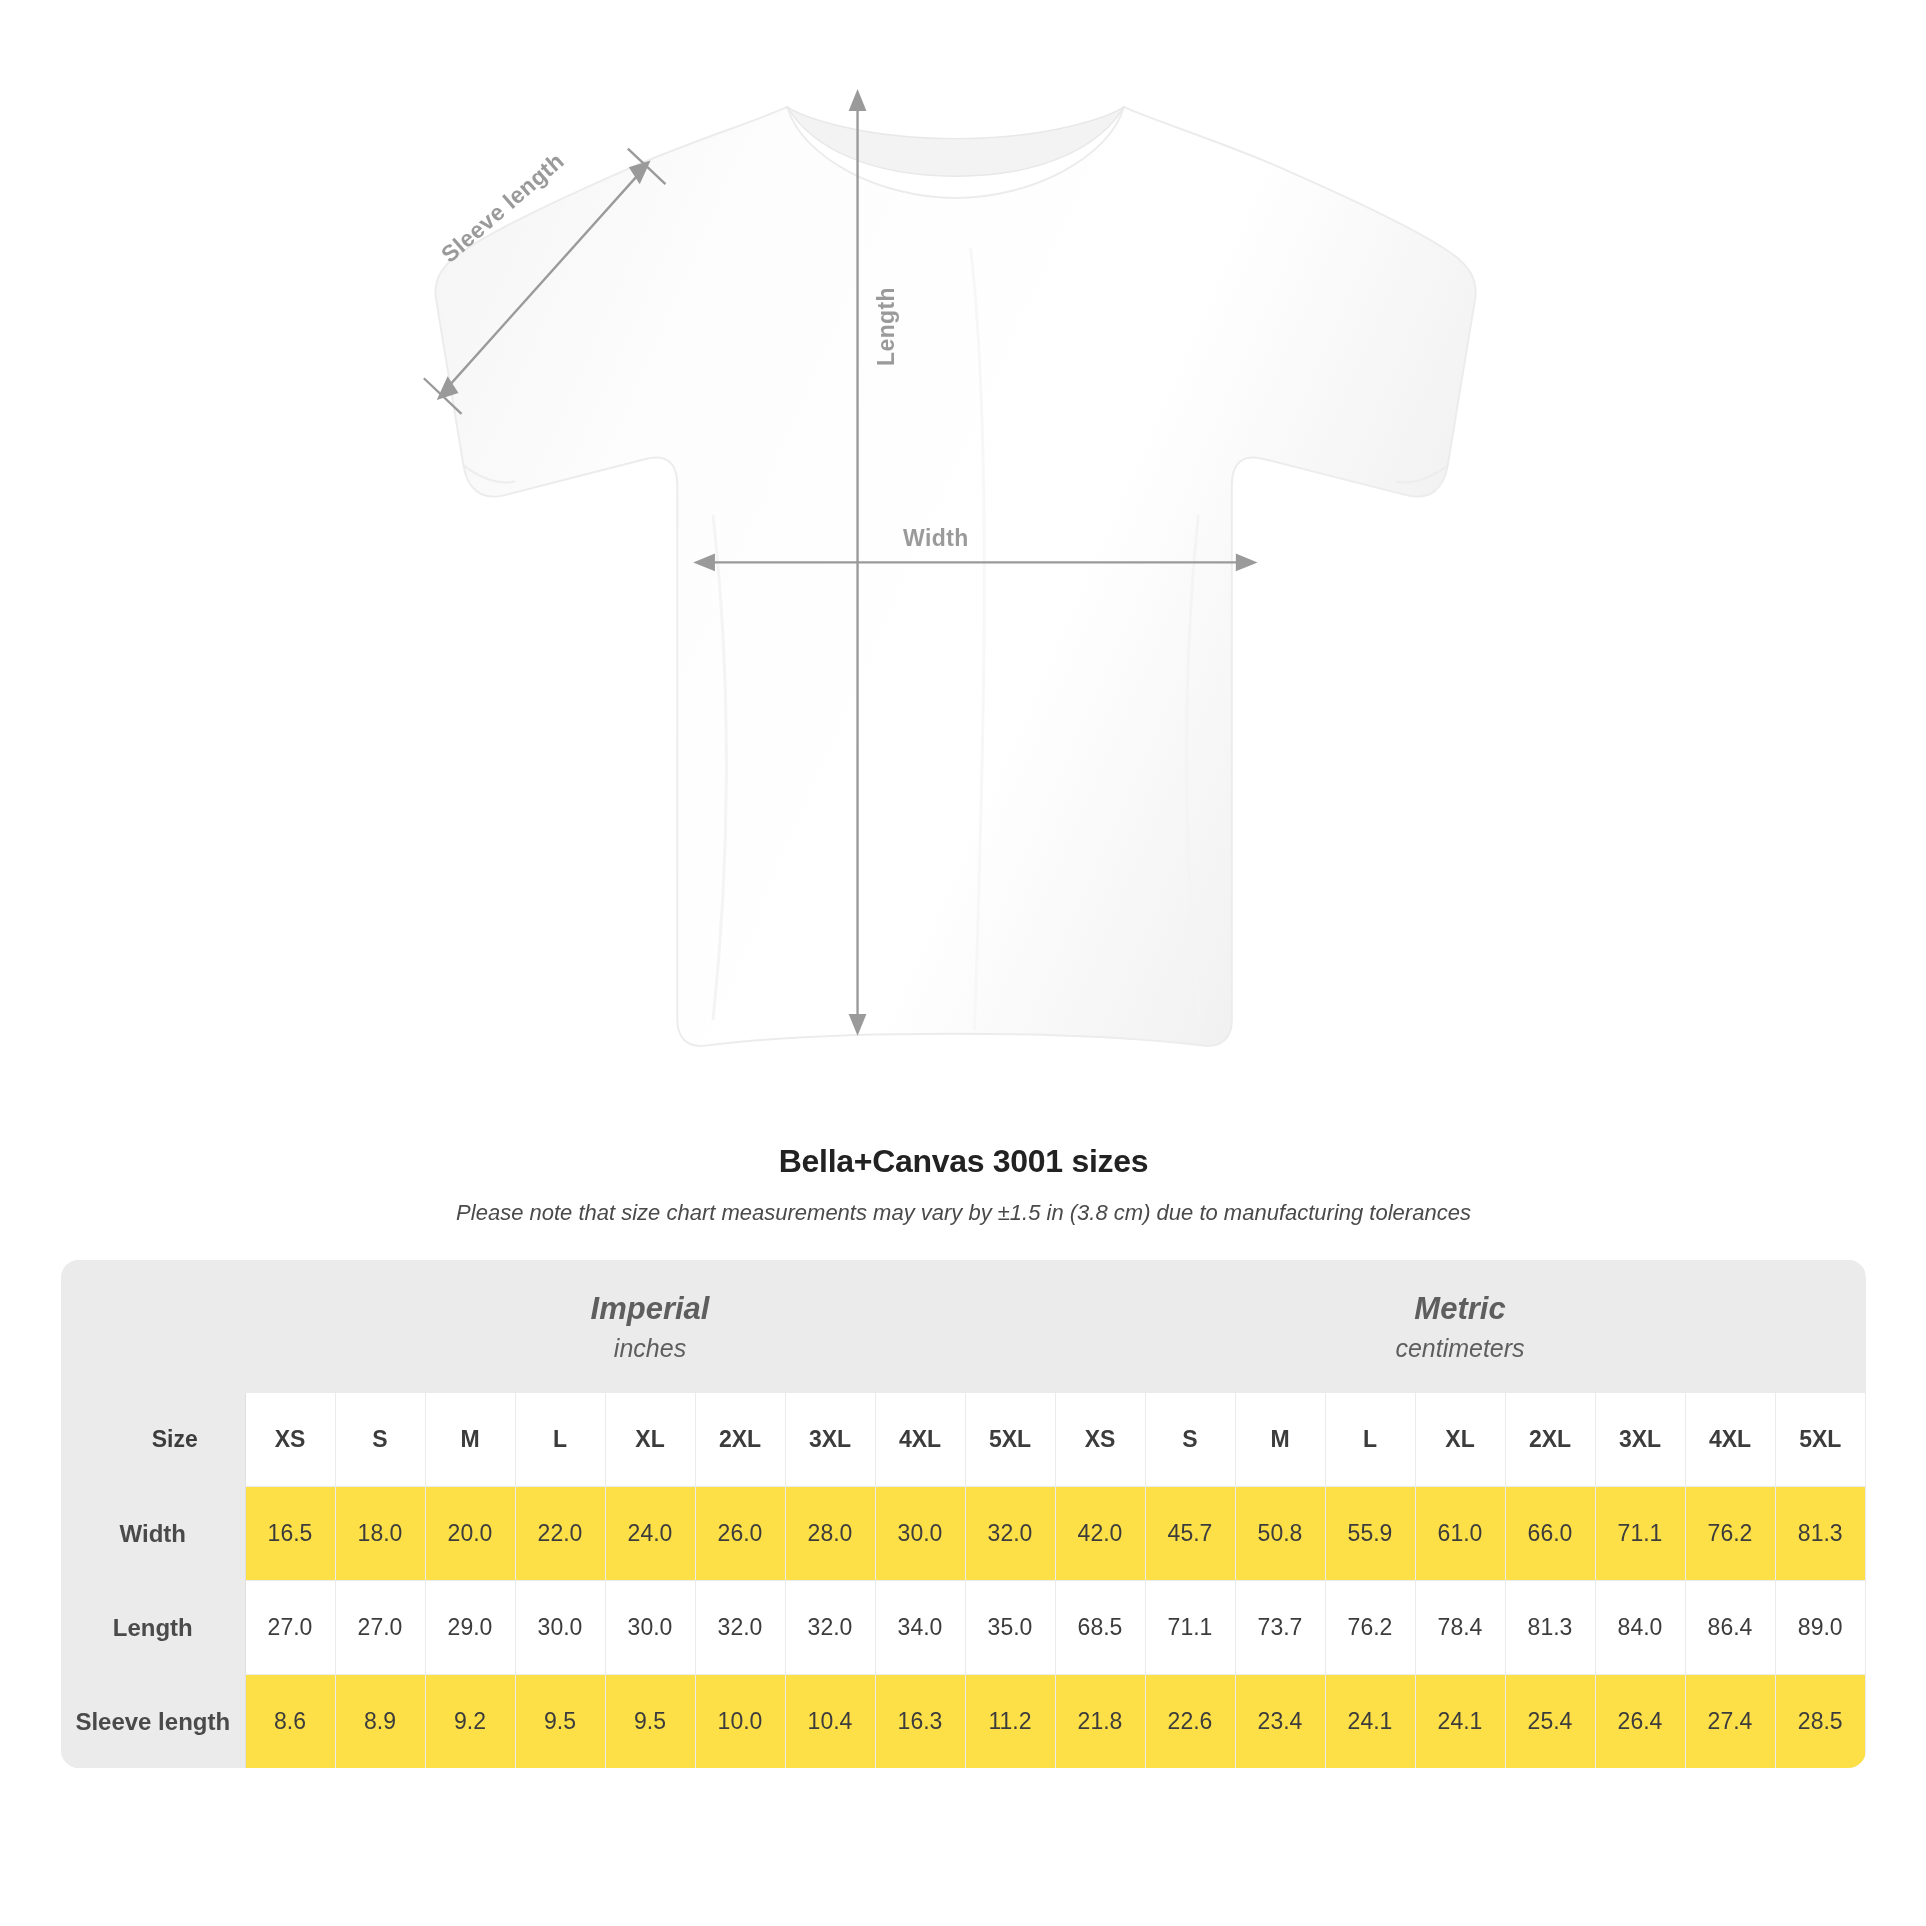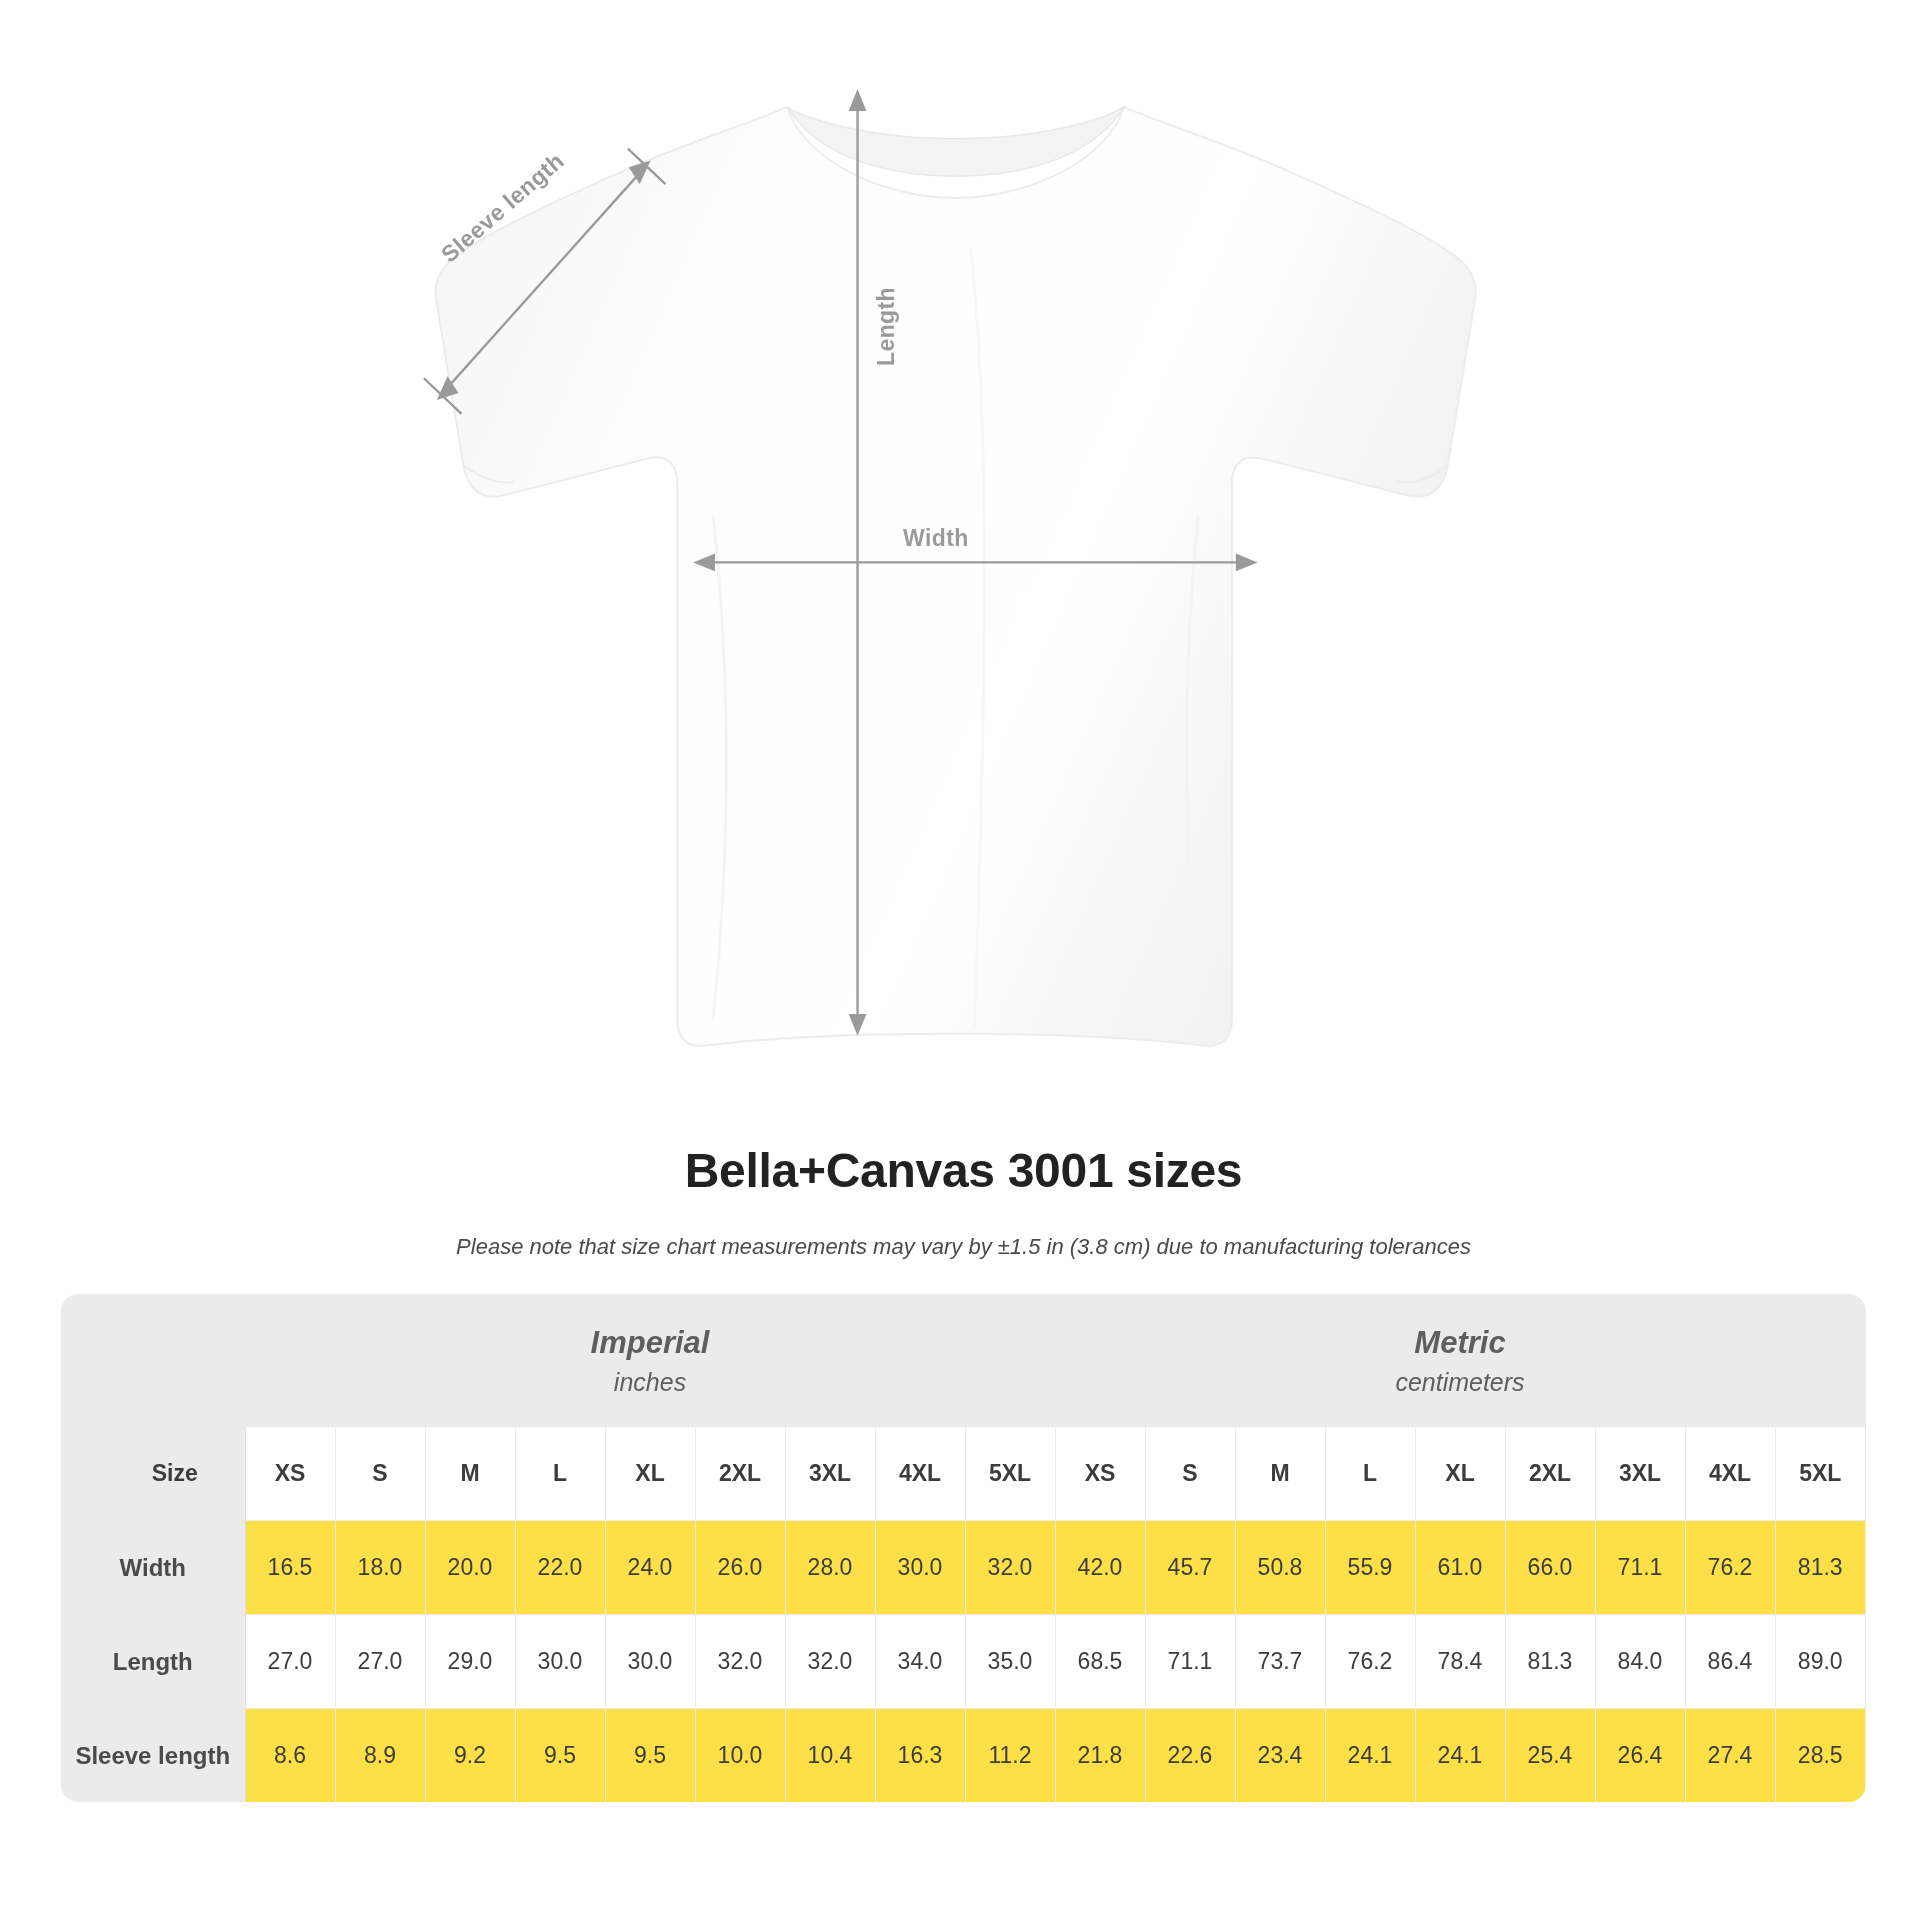--- a/index.html
+++ b/index.html
@@ -62,30 +62,30 @@
     left: 903px;
     top: 525px;
   }
 
   
   .title-block {
     text-align: center;
     margin-top: 34px;
   }
   .chart-title {
-    font-size: 48px;
+    font-size: 32px;
     font-weight: bold;
     color: #222222;
     letter-spacing: -0.3px;
   }
   .chart-note {
     font-size: 22px;
     font-style: italic;
     color: #4a4a4a;
-    margin-top: 36px;
+    margin-top: 20px;
   }
 
   
   .table-wrap {
     margin: 34px 61px 0 61px;
     border-radius: 18px;
     overflow: hidden;
     background: #ebebeb;
   }
   table.size-table {

